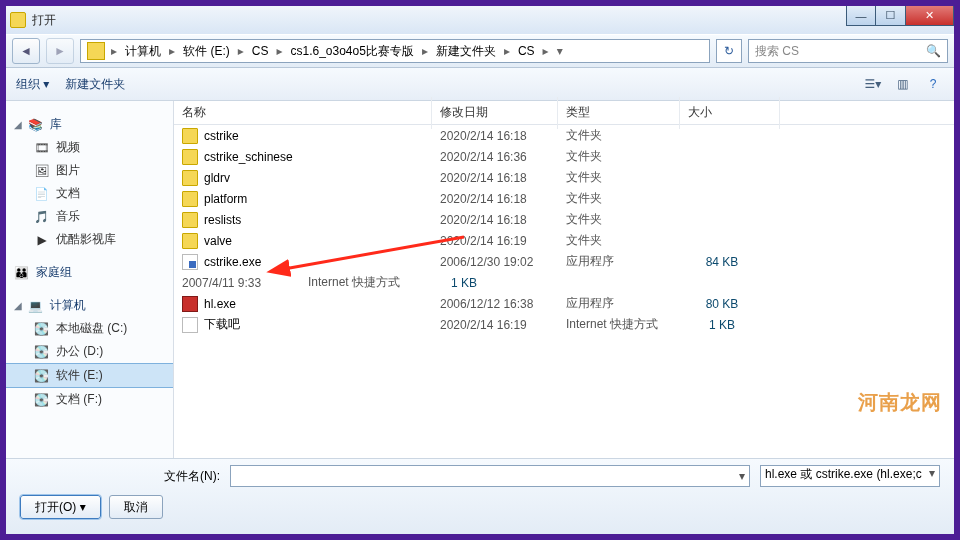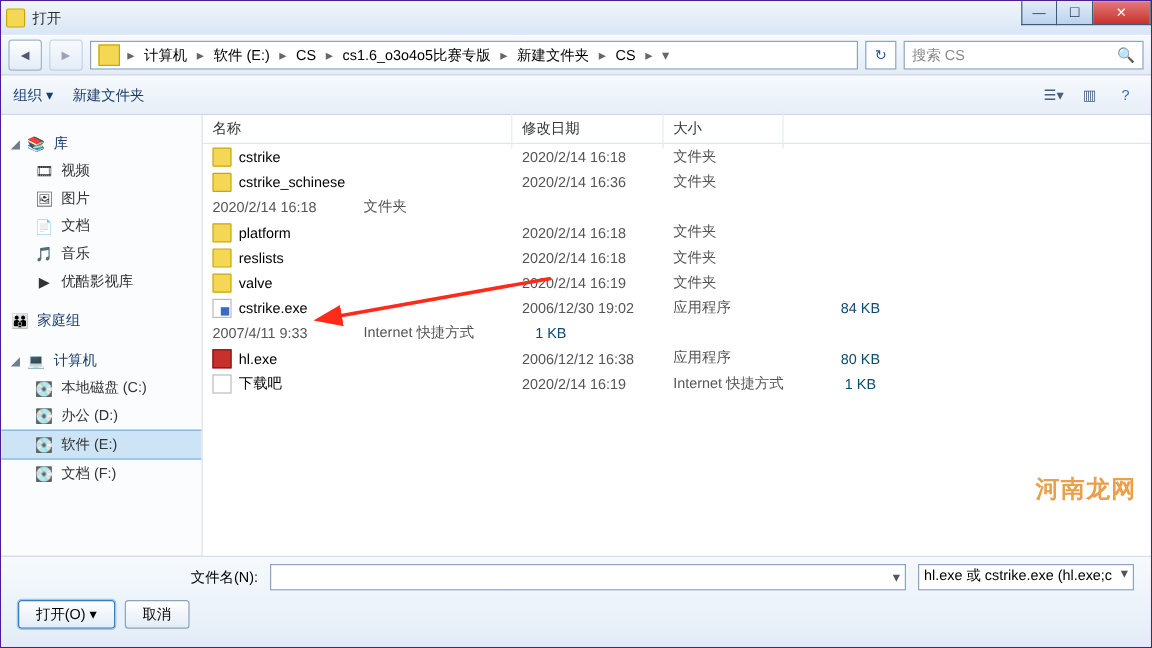--- a/index.html
+++ b/index.html
@@ -1,17 +1,17 @@
 <!DOCTYPE html>
 <html><head>
 <meta charset="utf-8">
 <style>
 *{margin:0;padding:0;box-sizing:border-box;font-family:"Microsoft YaHei",Tahoma,sans-serif;font-size:12px;}
 body{background:#eaeaea;width:960px;height:540px;overflow:hidden;}
-.window{width:960px;height:540px;background:#fff;border:1px solid #4c1d95;display:flex;flex-direction:column;}
+.window{width:960px;height:540px;background:#fff;border:6px solid #4c1d95;display:flex;flex-direction:column;}
 .titlebar{height:28px;background:linear-gradient(#f0f5fb,#d9e6f5);display:flex;align-items:center;padding:0 4px;position:relative;}
 .titlebar .icn{width:16px;height:16px;background:#f5d756;border:1px solid #c9a700;border-radius:2px;margin-right:6px;}
 .titlebar-title{color:#2a2a2a;}
 .winbtns{position:absolute;right:0;top:0;display:flex;}
 .winbtn{width:30px;height:20px;border:1px solid #3b5b7a;border-top:none;display:flex;align-items:center;justify-content:center;font-size:11px;color:#2a3f55;}
 .winbtn.min{background:linear-gradient(#e1ecf8,#bcd3ec);}
 .winbtn.max{background:linear-gradient(#e1ecf8,#bcd3ec);border-left:none;}
 .winbtn.close{width:48px;background:linear-gradient(#e37b78,#c8302c);border-left:none;color:#fff;border-top-right-radius:0;}
 .navrow{height:34px;background:linear-gradient(#f6fafe,#e3ecf6);border-top:1px solid #fff;border-bottom:1px solid #b8c7d8;display:flex;align-items:center;padding:0 6px;gap:6px;}
 .navbtn{width:28px;height:26px;border:1px solid #9fb5cc;border-radius:3px;background:linear-gradient(#fdfdfd,#e3ecf6);display:flex;align-items:center;justify-content:center;color:#557;}
@@ -176,20 +176,21 @@
             <span class="side-ico">💽</span>
             <span>文档 (F:)</span>
           </div>
    </div>
   </div>
 
   <div class="filepane">
    <div class="cols">
     <div class="c-name">名称</div>
     <div class="c-date">修改日期</div>
+    <div class="c-type">类型</div>
     <div class="c-size">大小</div>
    </div>
    <div class="rows" id="rows">
           <div class="row">
             <div class="r-name">
               <span class="ficon ico-folder"></span>
               <span>cstrike</span>
             </div>
             <div class="r-date">2020/2/14 16:18</div>
             <div class="r-type">文件夹</div>
@@ -198,20 +199,24 @@
           <div class="row">
             <div class="r-name">
               <span class="ficon ico-folder"></span>
               <span>cstrike_schinese</span>
             </div>
             <div class="r-date">2020/2/14 16:36</div>
             <div class="r-type">文件夹</div>
             <div class="r-size"></div>
           </div>
           <div class="row">
+            <div class="r-name">
+              <span class="ficon ico-folder"></span>
+              <span>gldrv</span>
+            </div>
             <div class="r-date">2020/2/14 16:18</div>
             <div class="r-type">文件夹</div>
             <div class="r-size"></div>
           </div>
           <div class="row">
             <div class="r-name">
               <span class="ficon ico-folder"></span>
               <span>platform</span>
             </div>
             <div class="r-date">2020/2/14 16:18</div>

